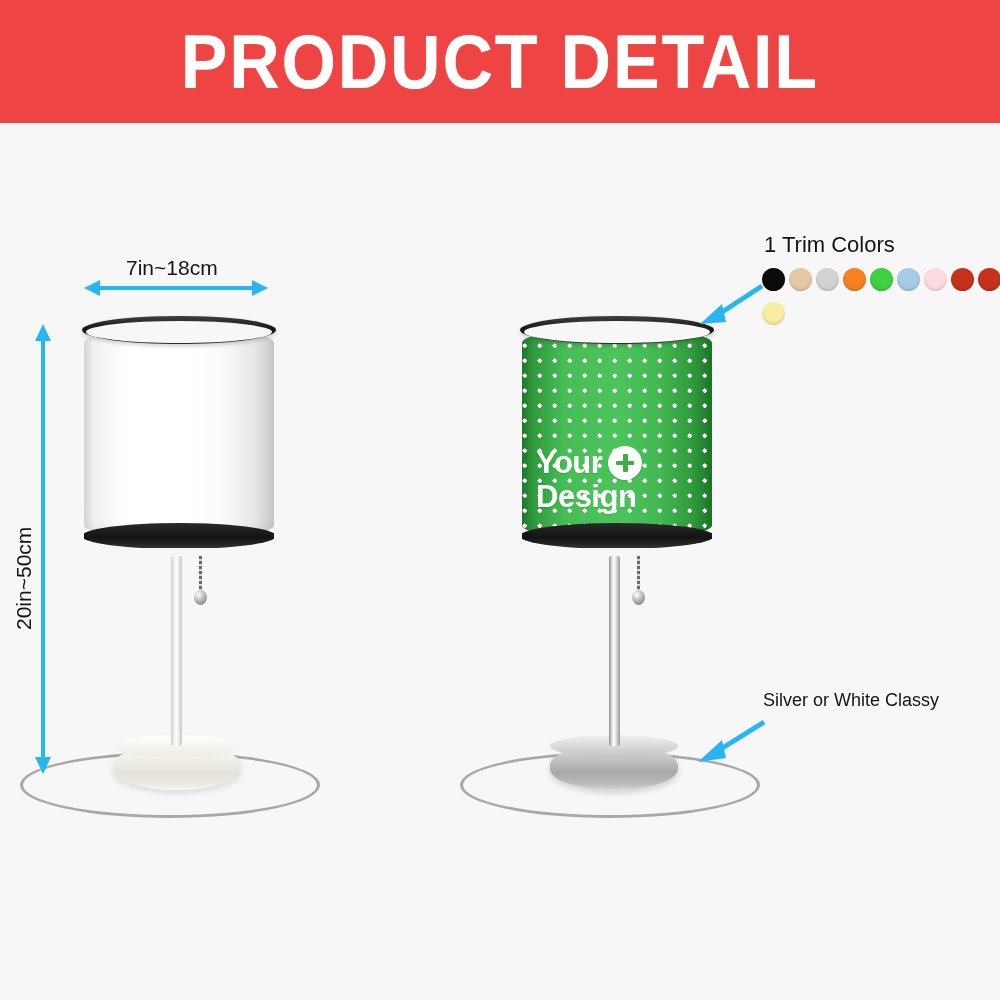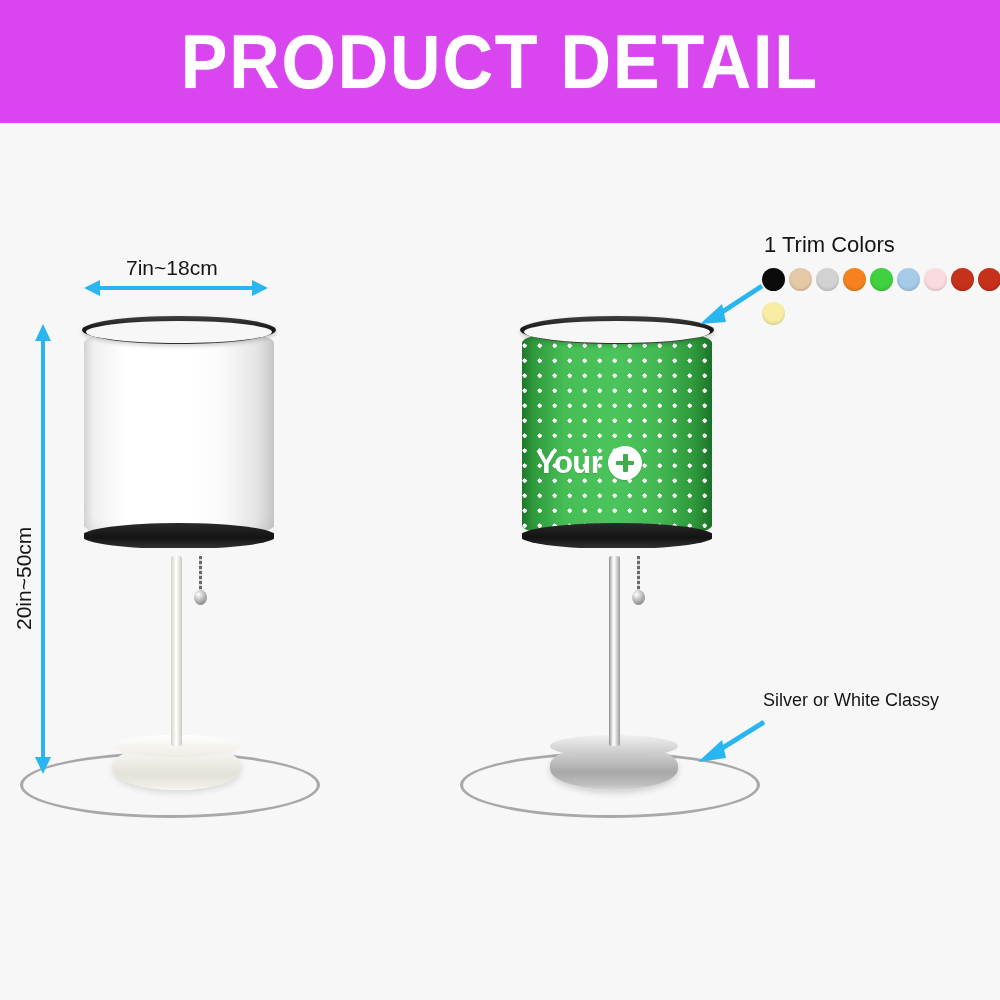--- a/index.html
+++ b/index.html
@@ -9,21 +9,21 @@
     background:#f7f7f7;
     font-family:"Liberation Sans","DejaVu Sans",sans-serif;
     overflow:hidden;
     position:relative;
   }
   .stage{position:absolute;left:0;top:0;width:1000px;height:1000px;}
 
   
   .banner{
     position:absolute;left:0;top:0;width:1000px;height:123px;
-    background:#d946ef;
+    background:#ef4444;
     display:flex;align-items:center;justify-content:center;text-align:center;
   }
   .banner-title{
     color:#ffffff;
     font-size:76px;
     font-weight:bold;
     letter-spacing:2px;
     line-height:1;
     font-family:"Liberation Sans","DejaVu Sans",sans-serif;
     transform:scaleX(0.92);
@@ -246,20 +246,21 @@
     <div class="shade" style="left:92px;top:318px;">
       <div class="shade-body green"></div>
       <div class="shade-print">
         <div class="your-design">
           <div class="yd-row">
             <span>Your</span>
             <span class="plus-badge">
                 <span></span>
               </span>
           </div>
+          <div>Design</div>
         </div>
       </div>
       <div class="trim-bottom"></div>
     </div>
     <div style="position:absolute;left:90px;top:316px;width:194px;height:28px;
                 border-radius:50%;
                 background:linear-gradient(180deg,#3f3f3f 0%,#151515 50%,#2e2e2e 100%);
                 box-shadow:0 2px 4px rgba(0,0,0,.2);"></div>
     <div style="position:absolute;left:94px;top:321px;width:186px;height:22px;
                 border-radius:50%;background:#f7f7f7;"></div>

